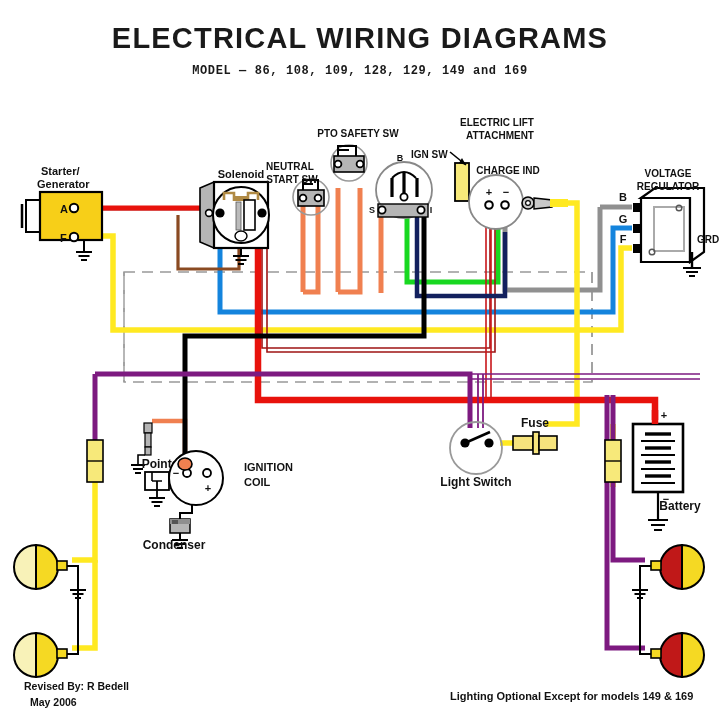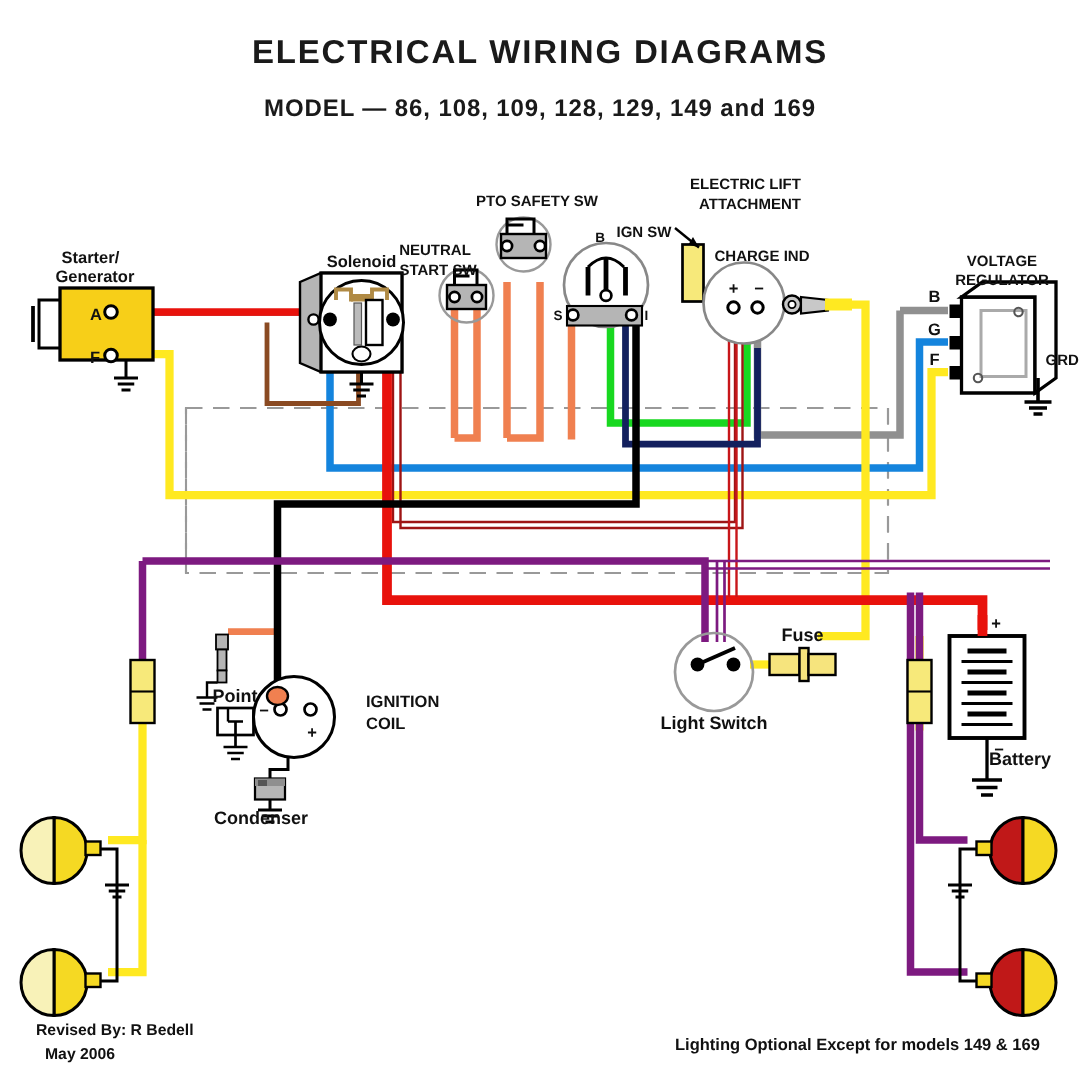--- a/index.html
+++ b/index.html
@@ -1,21 +1,21 @@
 <!DOCTYPE html>
 <html><head>
 <meta charset="utf-8">
 <style>
   html,body{margin:0;padding:0;background:#ffffff;}
   body{width:720px;height:720px;font-family:"Liberation Sans",sans-serif;overflow:hidden;}
   #stage{position:relative;width:720px;height:720px;background:#fff;}
   svg#diagram{position:absolute;left:0;top:0;width:720px;height:720px;}
   .ttl{position:absolute;width:100%;text-align:center;font-weight:bold;color:#1a1a1a;}
-  #title-main{top:22px;font-size:22px;letter-spacing:1.2px;}
-  #title-sub{top:64px;font-size:16px;letter-spacing:0.6px;}
+  #title-main{top:22px;font-size:29px;letter-spacing:1.2px;}
+  #title-sub{top:64px;font-size:12px;letter-spacing:0.6px;font-family:Liberation Mono, monospace;}
   text{font-family:"Liberation Sans",sans-serif;fill:#111;font-weight:bold;}
   .lbl{font-size:11px;}
   .lbl-sm{font-size:10px;}
   .lbl-xs{font-size:9px;}
   .lbl-term{font-size:11px;}
   .lbl-cond{font-size:12px;}
   .foot{font-size:10.5px;}
   .footer-right{font-size:11px;}
 </style>
 </head>

